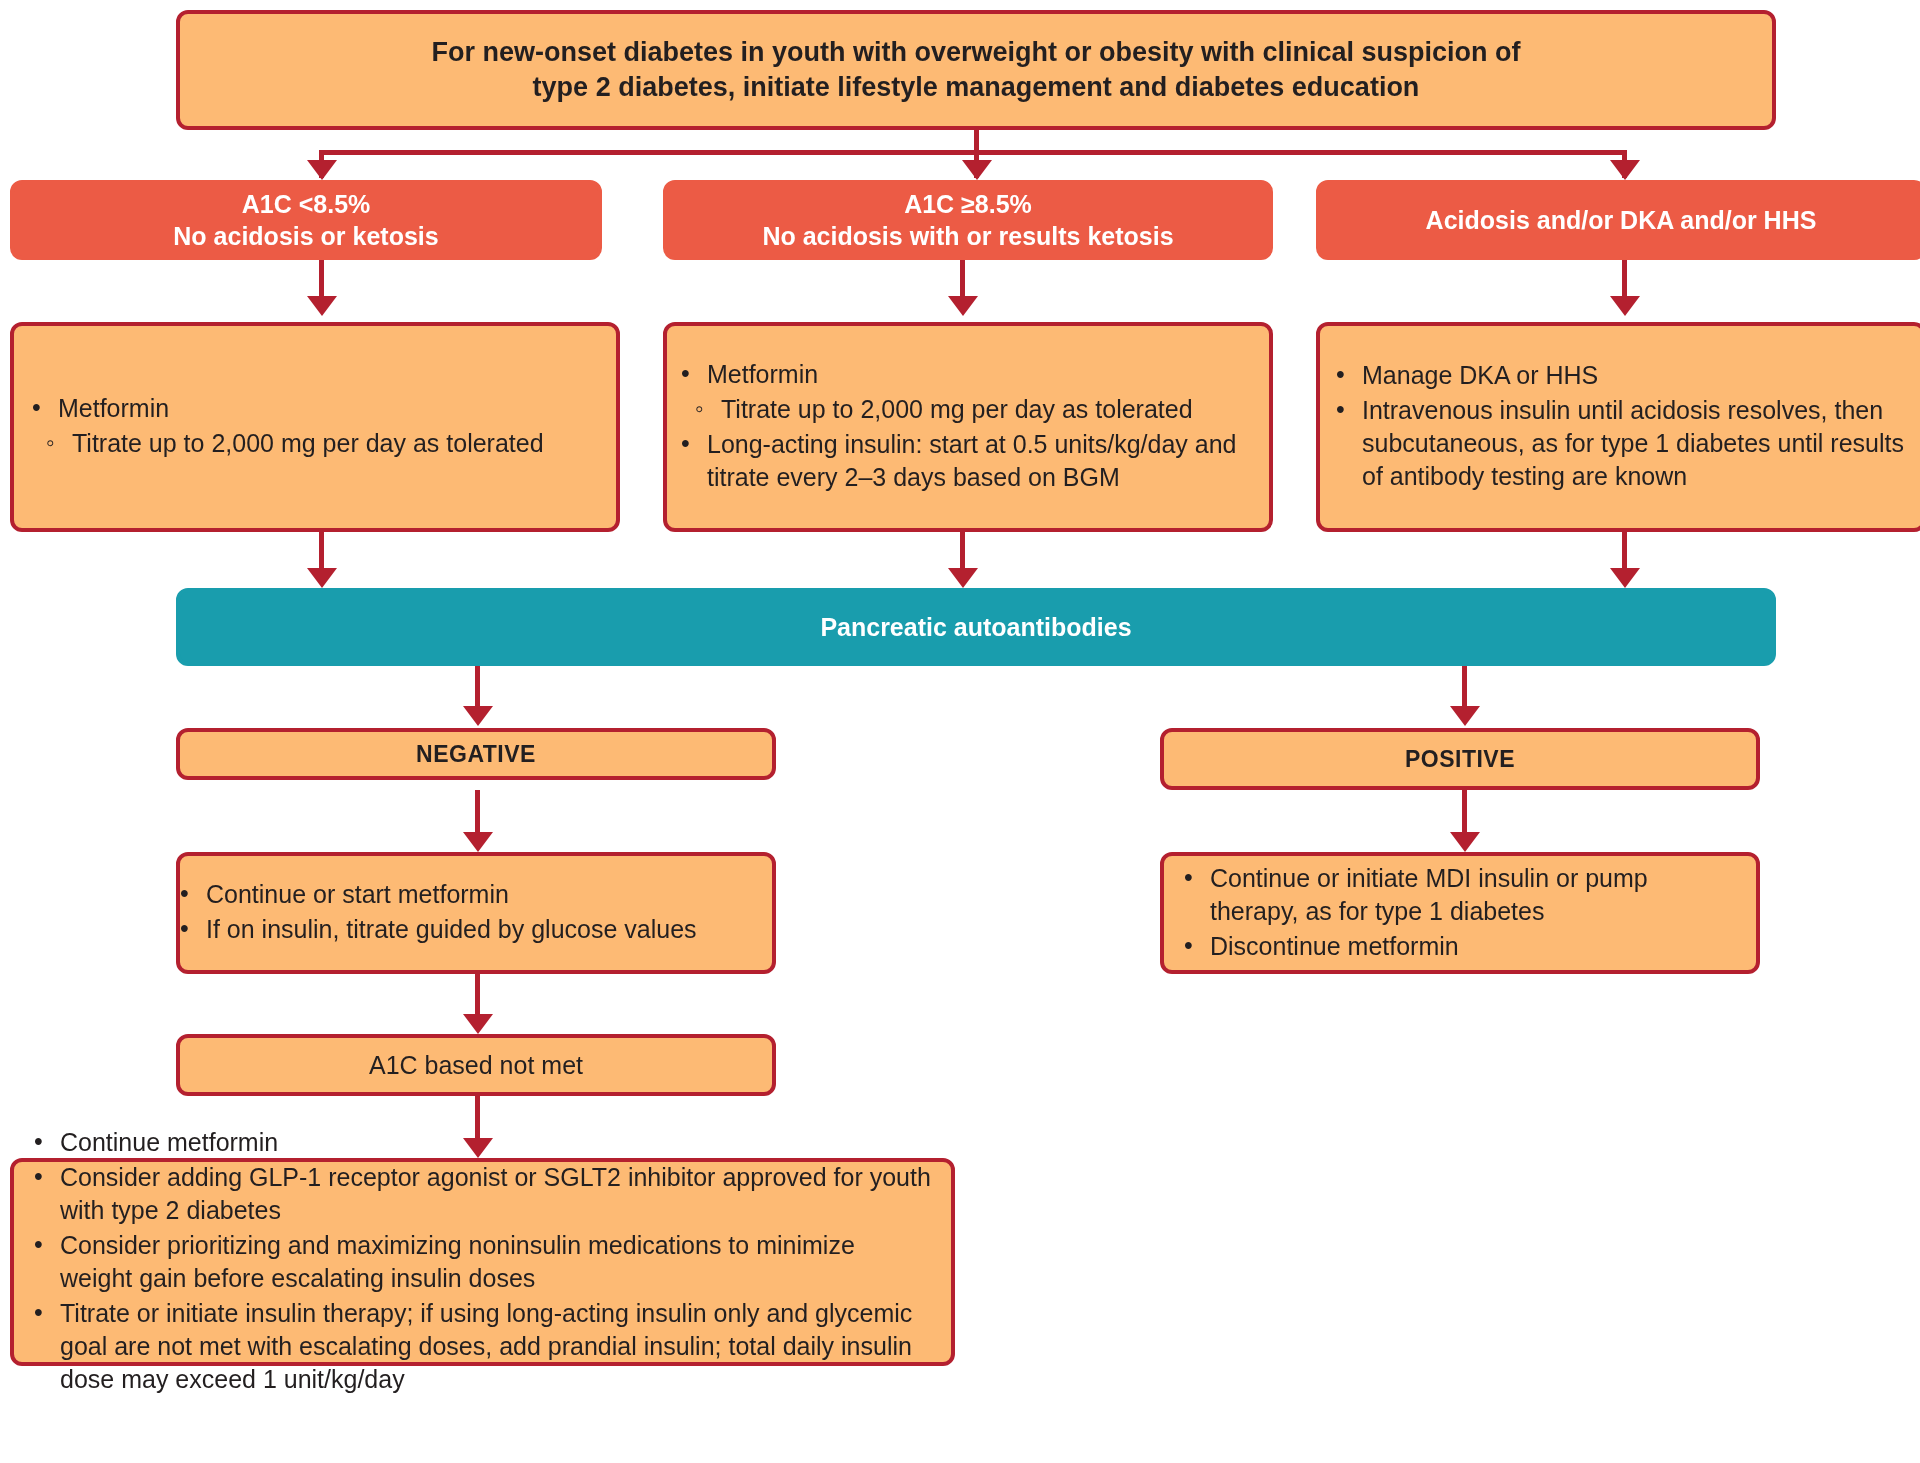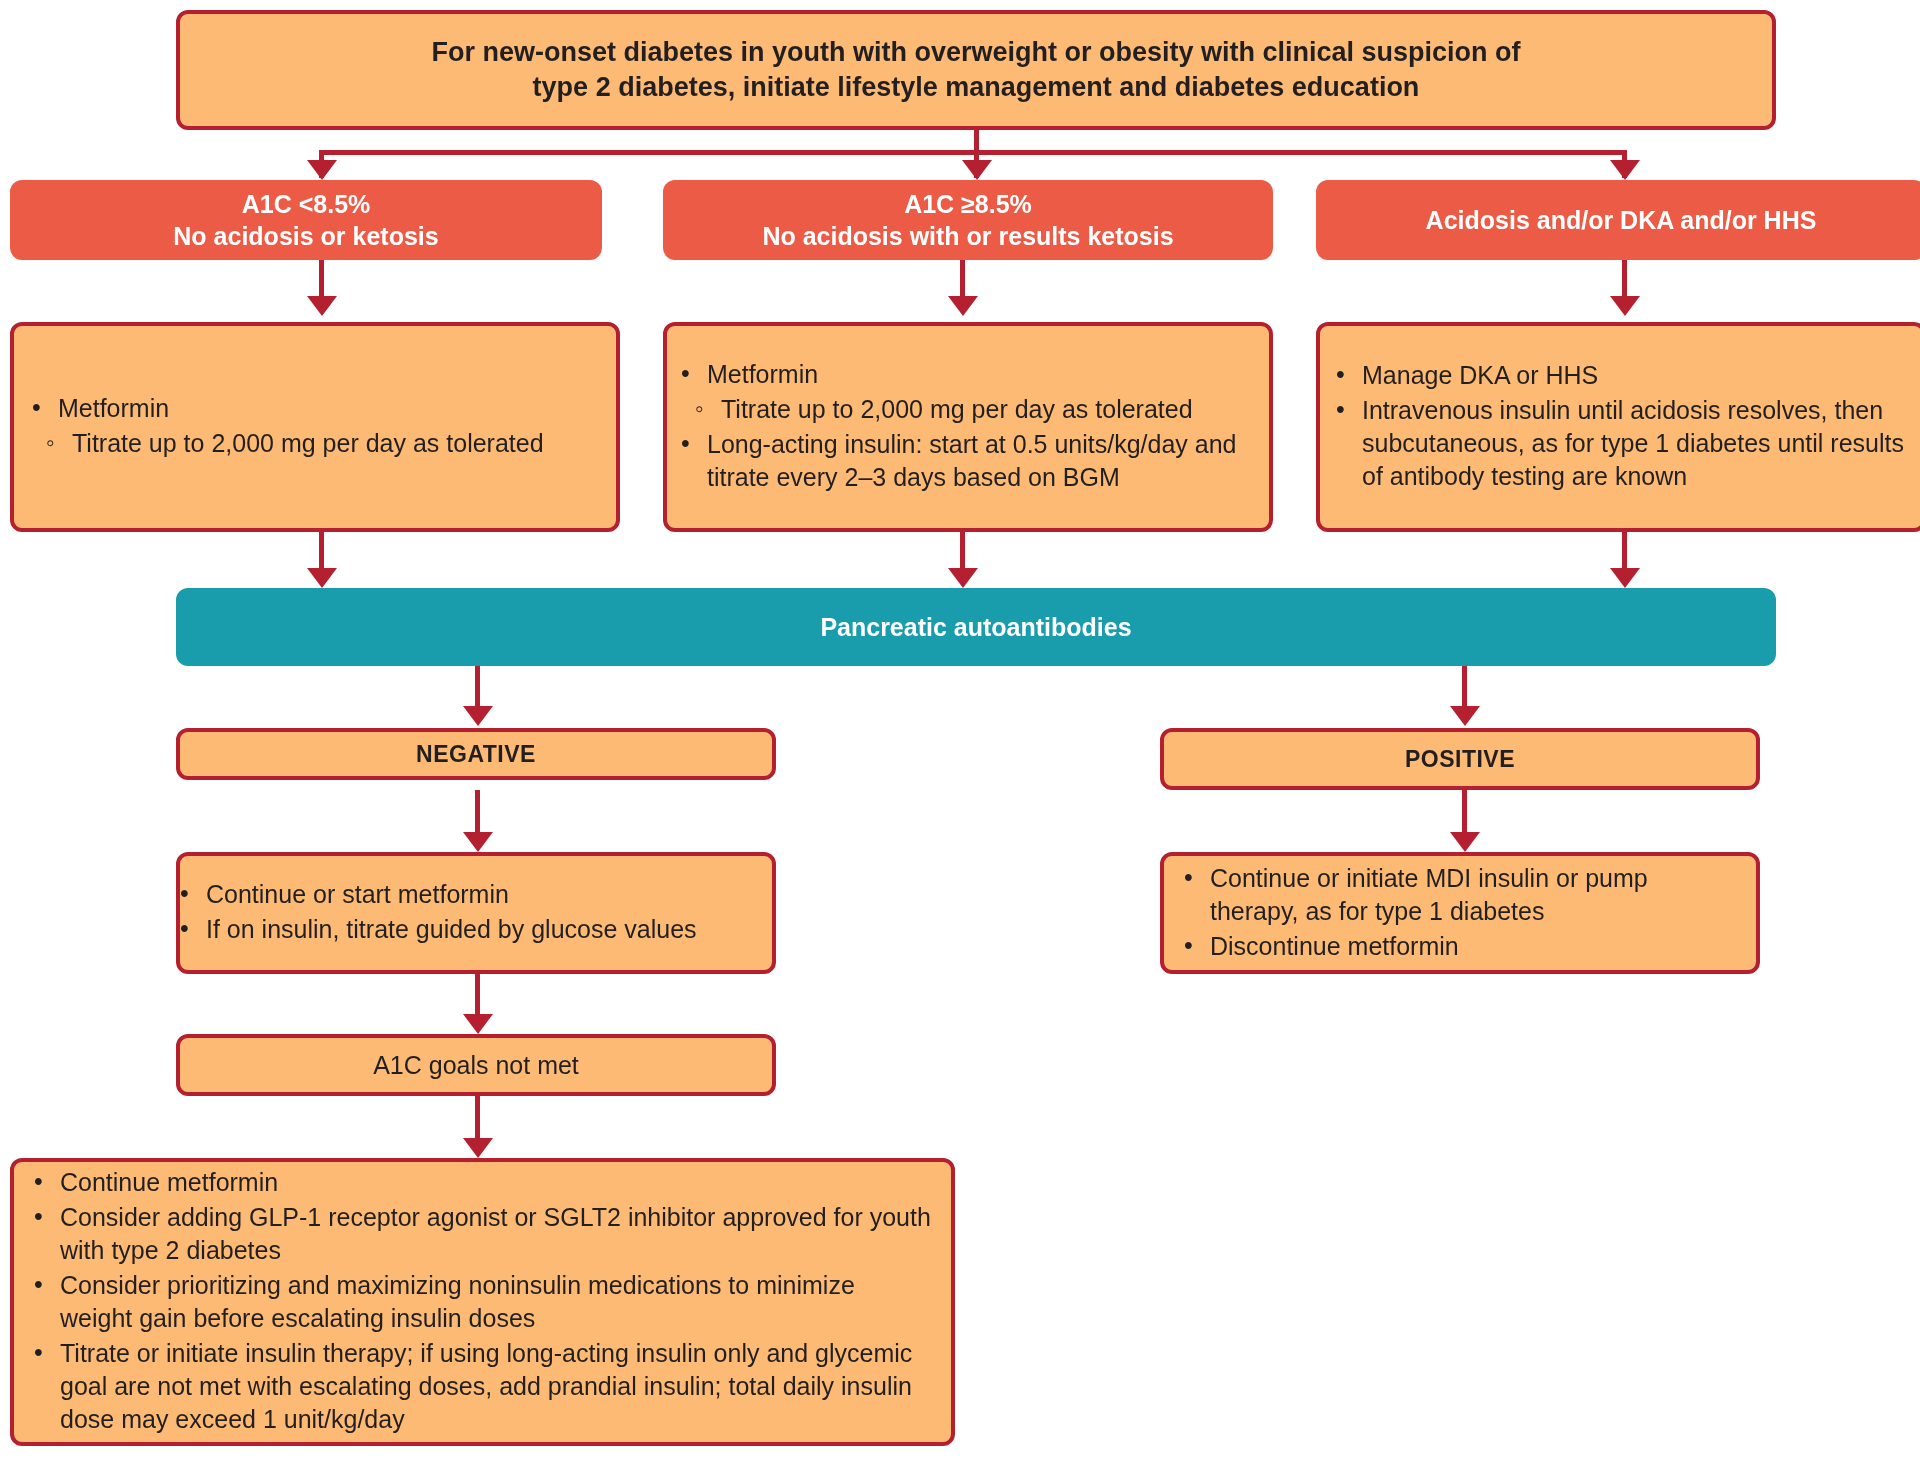--- a/index.html
+++ b/index.html
@@ -278,27 +278,27 @@
         <li data-name="list-item">Continue or initiate MDI insulin or pump therapy, as for type 1 diabetes</li>
         <li data-name="list-item">Discontinue metformin</li>
       </ul>
     </div>
   </div>
 
   <div class="vline" data-name="connector-action-to-goal" style="left:475px; top:974px; height:50px;"></div>
   <div class="arrowhead" data-name="arrowhead-action-to-goal" style="left:463px; top:1014px;"></div>
 
   <div class="box hdr" data-name="goal-box" style="left:176px; top:1034px; width:600px; height:62px;">
-    <div class="plain-text" data-name="goal-box-label">A1C goals not met</div>
+    <div class="plain-text" data-name="goal-box-label">A1C based not met</div>
   </div>
 
   <div class="vline" data-name="connector-goal-to-escalation" style="left:475px; top:1096px; height:52px;"></div>
   <div class="arrowhead" data-name="arrowhead-goal-to-escalation" style="left:463px; top:1138px;"></div>
 
-  <div class="box" data-name="escalation-box" style="left:10px; top:1158px; width:945px; height:288px;">
+  <div class="box" data-name="escalation-box" style="left:10px; top:1158px; width:945px; height:208px;">
     <div class="list-wrap" data-name="escalation-box-content">
       <ul class="lv1" data-name="escalation-list" style="padding-left:46px; padding-right:18px;">
         <li data-name="list-item">Continue metformin</li>
         <li data-name="list-item">Consider adding GLP-1 receptor agonist or SGLT2 inhibitor approved for youth with type 2 diabetes</li>
         <li data-name="list-item">Consider prioritizing and maximizing noninsulin medications to minimize weight gain before escalating insulin doses</li>
         <li data-name="list-item">Titrate or initiate insulin therapy; if using long-acting insulin only and glycemic goal are not met with escalating doses, add prandial insulin; total daily insulin dose may exceed 1 unit/kg/day</li>
       </ul>
     </div>
   </div>
 

